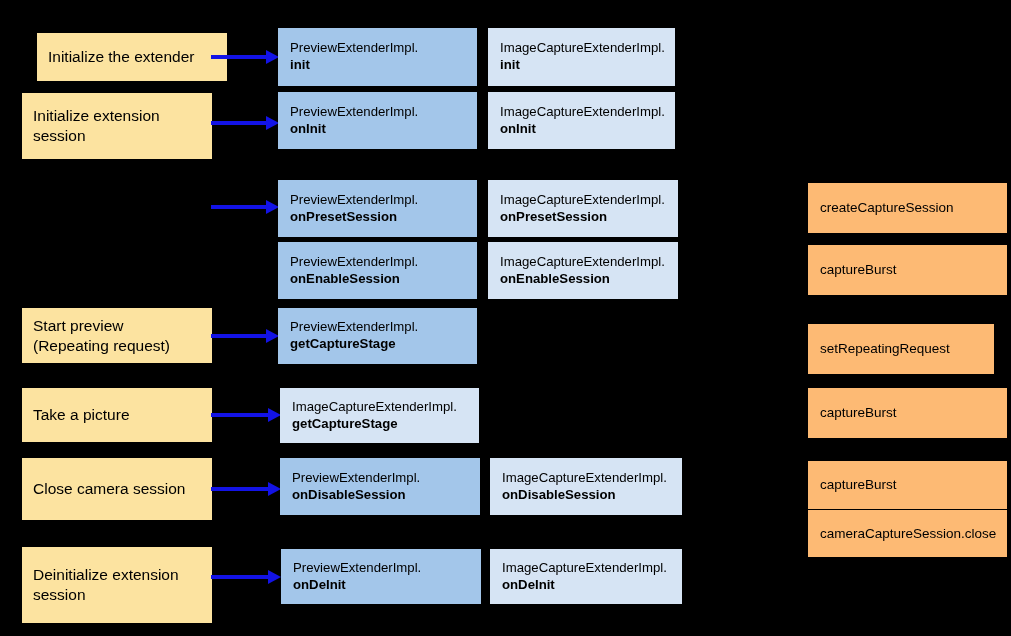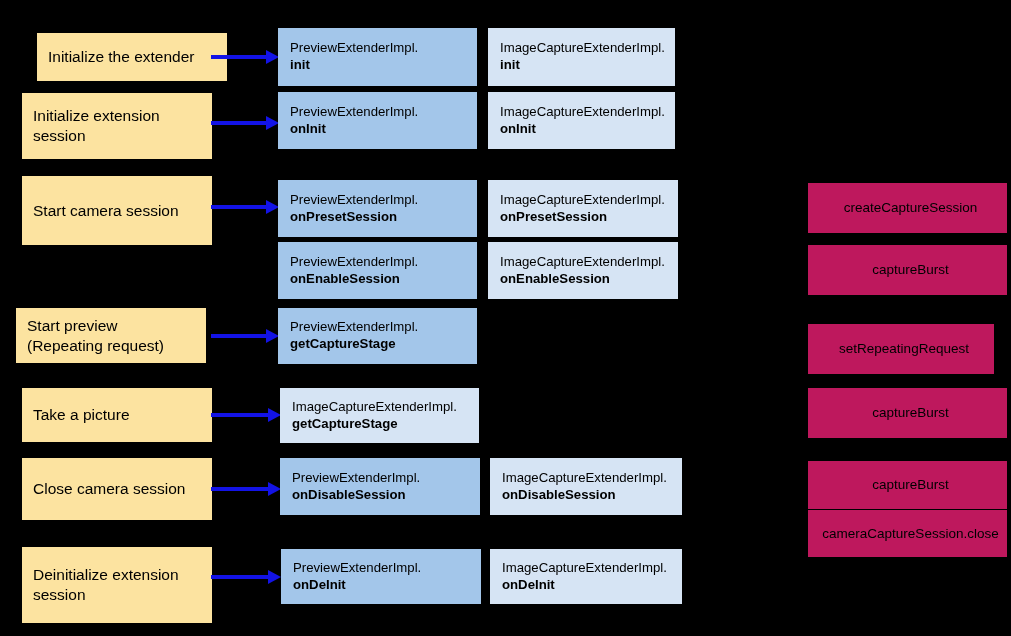--- a/index.html
+++ b/index.html
@@ -42,25 +42,24 @@
     padding-left: 12px;
     padding-right: 6px;
   }
   .box-imagecapture {
     background: #d6e4f4;
     font-size: 13.2px;
     padding-left: 12px;
     padding-right: 6px;
   }
   .box-camera {
-    background: #be185d;
+    background: #fdba74;
     font-size: 13.5px;
     padding-left: 12px;
     padding-right: 6px;
-    text-align: center;
   }
   .box-class {
     font-weight: normal;
     white-space: nowrap;
   }
   .box-method {
     font-weight: bold;
     white-space: nowrap;
   }
   .box-single {
@@ -94,25 +93,22 @@
 
   <div class="box box-stage" style="left:22px; top:33px; width:190px; height:48px;margin-left:15px;">
     <div class="box-single">Initialize the extender</div>
   </div>
 
   <div class="box box-stage" style="left:22px; top:93px; width:190px; height:66px;">
     <div class="box-single">Initialize extension
 session</div>
   </div>
 
-  <div class="box box-stage" style="left:22px; top:176px; width:190px; height:69px;">
-    <div class="box-single">Start camera session</div>
-  </div>
-
-  <div class="box box-stage" style="left:16px; top:308px; width:190px; height:55px;">
+
+  <div class="box box-stage" style="left:22px; top:308px; width:190px; height:55px;">
     <div class="box-single">Start preview
 (Repeating request)</div>
   </div>
 
   <div class="box box-stage" style="left:22px; top:388px; width:190px; height:54px;">
     <div class="box-single">Take a picture</div>
   </div>
 
   <div class="box box-stage" style="left:22px; top:458px; width:190px; height:62px;">
     <div class="box-single">Close camera session</div>

